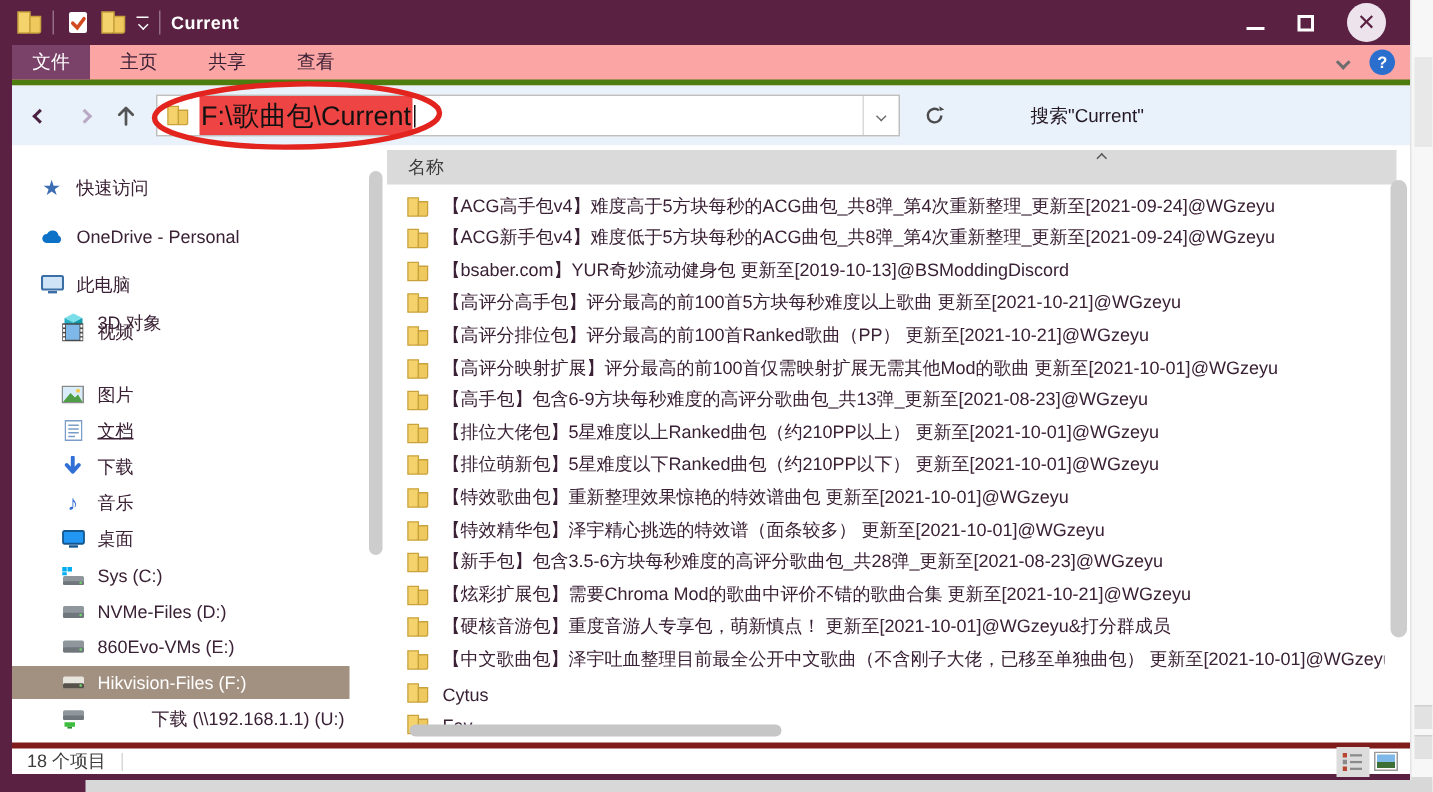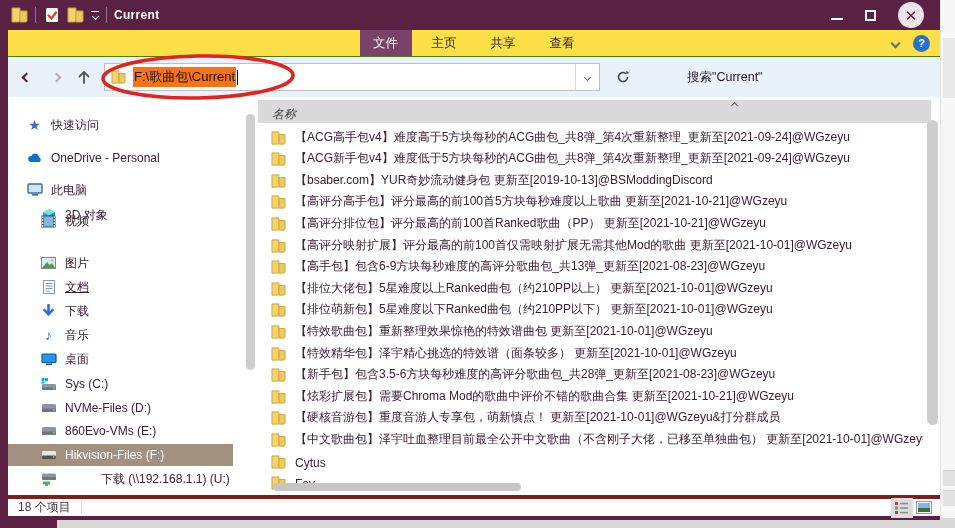--- a/index.html
+++ b/index.html
@@ -22,61 +22,61 @@
   .qat { display:flex; align-items:center; gap:7px; padding-left:3px; }
   .sep-v { width:1px; height:16px; background:rgba(255,255,255,.35); }
   .win-title { font-size:12px; font-weight:bold; color:#fff; margin-left:7px; letter-spacing:.3px; }
   .caption-btns { margin-left:auto; display:flex; align-items:center; gap:22px; padding-right:16px; }
   .btn-min { width:12px; height:2px; background:#fff; margin-top:8px; }
   .btn-max { width:11px; height:11px; border:2px solid #fff; }
   .btn-close { width:26px; height:26px; border-radius:50%; background:#ece3ec; display:flex; align-items:center; justify-content:center; }
   .btn-close span { color:#5a2143; font-size:15px; font-weight:bold; line-height:1; }
 
   
-  .menubar { height:27px; background:#fde047; border-bottom:1px solid #4d7c0f; display:flex; align-items:stretch; position:relative;justify-content:center; }
+  .menubar { height:27px; background:#fca5a5; border-bottom:4px solid #4d7c0f; display:flex; align-items:stretch; position:relative; }
   .tab { font-size:12.5px; color:#3a2135; display:flex; align-items:center; padding:0 14px; }
   .tab.active { background:#7a4169; color:#fff; width:52px; justify-content:center; padding:0; }
   .tab + .tab { margin-left:6px; }
   .ribbon-right { position:absolute; right:10px; top:0; height:100%; display:flex; align-items:center; gap:14px; }
   .help-btn { width:17px; height:17px; border-radius:50%; background:#2a6fce; color:#fff; font-size:11px; font-weight:bold; display:flex; align-items:center; justify-content:center; }
 
   
   .chev { display:inline-block; width:7px; height:7px; border-left:2px solid #6d6d6d; border-bottom:2px solid #6d6d6d; }
   .chev.down  { transform:rotate(-45deg); }
   .chev.left  { transform:rotate(45deg); border-color:#4a2040; }
   .chev.right { transform:rotate(-135deg); border-color:#b9a8c4; }
   .chev.small { width:5px; height:5px; border-width:1.5px; }
   .chev.up-sort { transform:rotate(135deg); border-color:#555; width:5px; height:5px; border-width:1.5px; }
 
   
   .navbar { height:40px; background:#e9f2fb; position:relative; }
   .nav-abs { position:absolute; display:flex; align-items:center; justify-content:center; }
   .addr-box { position:absolute; left:96px; top:6px; width:496px; height:28px; background:#fff; border:1px solid #bfbfbf; display:flex; align-items:center; }
-  .addr-text { font-size:13px; color:#111; background:#f97316; padding:1px 1px; margin-left:6px; white-space:nowrap; }
+  .addr-text { font-size:18px; color:#111; background:#ef4444; padding:1px 1px; margin-left:6px; white-space:nowrap; }
   .caret-bar { width:1px; height:15px; background:#111; margin-left:1px; }
   .addr-drop { margin-left:auto; width:24px; align-self:stretch; border-left:1px solid #d9d9d9; display:flex; align-items:center; justify-content:center; }
   .search-text { position:absolute; left:679px; top:0; height:40px; display:flex; align-items:center; font-size:12.5px; color:#241824; }
   .annotation-svg { position:absolute; left:90px; top:-4px; width:200px; height:50px; pointer-events:none; z-index:50; }
 
   
   .body-row { display:flex; height:398px; position:relative; }
 
   
   .sidebar { position:relative; width:250px; background:#fff; flex:none; }
   .side-item { position:absolute; height:22px; display:flex; align-items:center; gap:8px; font-size:12px; color:#3a2135; white-space:nowrap; width:225px; }
   .side-item.lv0 { padding-left:18px; }
   .side-item.lv1 { padding-left:32px; }
   .side-item.selected { background:#a29080; color:#fff; }
   .side-scroll { position:absolute; right:3px; top:17px; width:9px; height:256px; background:#cdcdcd; border-radius:5px; }
   .icon16 { width:17px; height:16px; flex:none; display:flex; align-items:center; justify-content:center; }
   .glyph { font-size:14px; line-height:1; }
 
   
   .filearea { position:relative; flex:1; background:#fff; overflow:hidden; }
-  .list-header { position:absolute; left:0; top:3px; width:673px; height:23px; background:#dadada; display:flex; align-items:flex-end;font-style:italic; }
+  .list-header { position:absolute; left:0; top:3px; width:673px; height:23px; background:#dadada; display:flex; align-items:center; }
   .list-header .hdr-label { font-size:12px; color:#3c3c3c; margin-left:14px; }
   .sort-caret { position:absolute; left:474px; top:3px; }
   .rows { position:absolute; left:0; top:27px; right:17px; }
   .frow { height:21.6px; display:flex; align-items:flex-end; overflow:hidden; white-space:nowrap; }
   .frow .fname { font-size:12px; color:#3a2135; margin-left:8px; }
   .frow .ficon { margin-left:12px; flex:none; }
   .v-scroll { position:absolute; right:2px; top:23px; width:11px; height:305px; background:#cdcdcd; border-radius:6px; }
   .h-scroll { position:absolute; left:15px; bottom:4px; width:248px; height:8px; background:#c6c6c6; border-radius:4px; }
 
   

